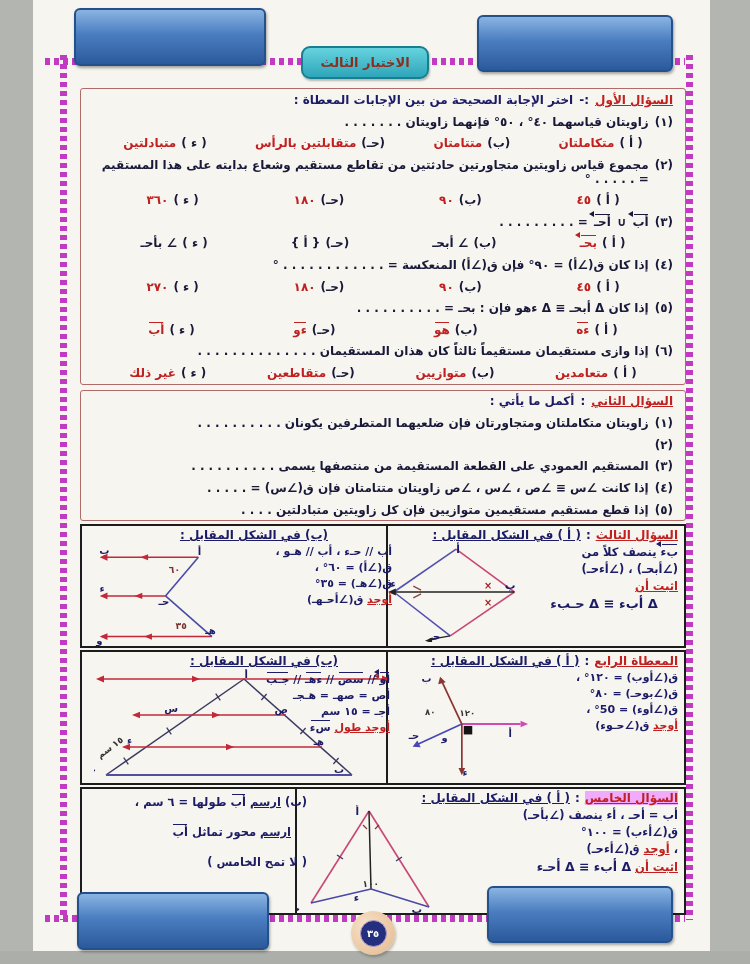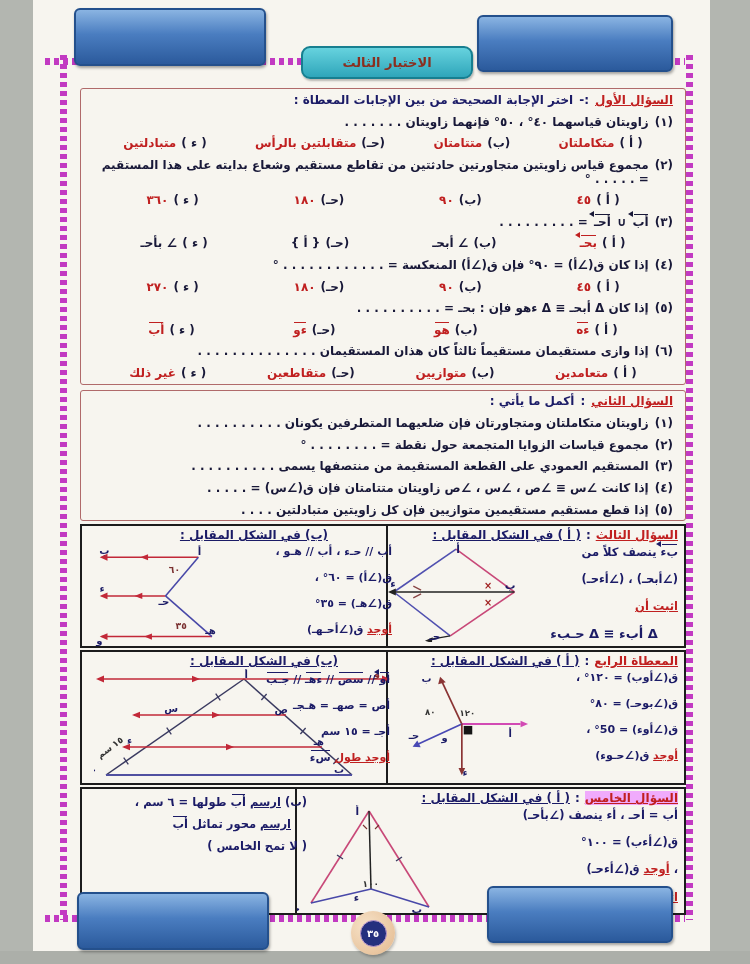--- a/index.html
+++ b/index.html
@@ -12,21 +12,21 @@
   #paper{left:33px;top:0;width:677px;height:951px;background:#f7f5ef;}
   #strip-bottom{left:0;top:951px;width:750px;height:13px;background:#acafa9;}
   .dashH{height:7px;background:repeating-linear-gradient(90deg,#c23ac2 0 5px,transparent 5px 9px);z-index:1;}
   .dashV{width:7px;background:repeating-linear-gradient(180deg,#c23ac2 0 5px,transparent 5px 9px);z-index:1;}
   .bluebox{
     background:linear-gradient(180deg,#8ab4e2 0%,#4a7dc0 45%,#2b5a9c 100%);
     border:2px solid #24508c;border-radius:6px;
     box-shadow:1px 2px 3px rgba(0,0,0,.35);z-index:3;box-sizing:border-box;
   }
   #titlebox{
-    left:301px;top:46px;width:172px;height:33px;z-index:3;
+    left:301px;top:46px;width:128px;height:33px;z-index:3;
     background:linear-gradient(180deg,#66d2de 0%,#2fa6ba 100%);
     border:2px solid #177f90;border-radius:9px;box-sizing:border-box;
     display:flex;align-items:center;justify-content:center;
     color:#8a2f1f;font-size:13px;box-shadow:1px 2px 2px rgba(0,0,0,.25);
   }
   .secbox{border:1px solid #b06a6a;border-radius:3px;z-index:2;box-sizing:border-box;}
   .secbox-dark{border:2px solid #1c1c1c;z-index:2;box-sizing:border-box;}
   .nv{color:#1b1b66;}
   .dk{color:#181838;}
   .rd{color:#c02020;}
@@ -36,21 +36,21 @@
   .opt{display:flex;gap:5px;align-items:baseline;}
   #s1{left:80px;top:88px;width:606px;height:297px;display:flex;flex-direction:column;justify-content:space-between;padding:4px 4px;font-size:12px;}
   #s2{left:80px;top:390px;width:606px;height:131px;display:flex;flex-direction:column;justify-content:space-between;padding:3px 4px;font-size:12px;}
   #s3{left:80px;top:524px;width:606px;height:124px;}
   #s4{left:80px;top:650px;width:606px;height:135px;}
   #s5{left:80px;top:787px;width:606px;height:128px;}
   .panelR{position:absolute;right:0;top:0;height:100%;border-left:2px solid #1c1c1c;box-sizing:border-box;}
   .panelL{position:absolute;left:0;top:0;height:100%;box-sizing:border-box;margin-left:10px;}
   .phead{display:flex;gap:5px;align-items:baseline;padding:2px 6px 0;font-size:12px;}
   .pbody{display:flex;}
-  .tcol{display:flex;flex-direction:column;gap:13px;padding:3px 6px;font-size:11.5px;text-align:right;}
+  .tcol{display:flex;flex-direction:column;gap:3px;padding:3px 6px;font-size:11.5px;text-align:right;}
   .seg{display:inline-block;position:relative;}
   .seg::after{content:"";position:absolute;left:1px;right:1px;top:-1px;border-top:1.4px solid currentColor;}
   .ray{display:inline-block;position:relative;}
   .ray::after{content:"";position:absolute;left:1px;right:1px;top:-1px;border-top:1.4px solid currentColor;}
   .ray::before{content:"";position:absolute;left:-5px;top:-4px;width:0;height:0;
     border-top:3px solid transparent;border-bottom:3px solid transparent;border-right:5px solid currentColor;}
   #badge{left:351px;top:911px;width:44px;height:44px;border-radius:50%;z-index:4;
     background:radial-gradient(circle at 35% 35%,#f6e2c8,#e3b98e);display:flex;align-items:center;justify-content:center;
     box-shadow:1px 2px 3px rgba(0,0,0,.25);}
   #badge .inner{width:25px;height:25px;border-radius:50%;background:#24307e;border:1.5px solid #b9c; color:#fff;
@@ -225,21 +225,20 @@
     <span class="rd ul">السؤال الثاني</span>
     <span class="nv">:</span>
     <span class="nv">أكمل ما يأتي :</span>
   </div>
   <div class="row dk">
       <span>(١)</span>
       <span>زاويتان متكاملتان ومتجاورتان فإن ضلعيهما المتطرفين يكونان . . . . . . . . . .</span>
     </div>
   <div class="row dk">
       <span>(٢)</span>
-      <span>مجموع قياسات الزوايا المتجمعة حول نقطة = . . . . . . . . °</span>
     </div>
   <div class="row dk">
       <span>(٣)</span>
       <span>المستقيم العمودي على القطعة المستقيمة من منتصفها يسمى . . . . . . . . . .</span>
     </div>
   <div class="row dk">
       <span>(٤)</span>
       <span>إذا كانت ∠س ≡ ∠ص ، ∠س ، ∠ص زاويتان متتامتان فإن ق(∠س) = . . . . .</span>
     </div>
   <div class="row dk">
@@ -445,21 +444,21 @@
         </g>
         <text x="62" y="10" font-size="10.5" fill="#1b1b66">أ</text>
         <text x="3" y="107" font-size="10.5" fill="#1b1b66">حـ</text>
         <text x="125" y="108" font-size="10.5" fill="#1b1b66">ب</text>
         <text x="62" y="96" font-size="10.5" fill="#1b1b66">ء</text>
         <text x="82" y="82" font-size="9" fill="#333333">١٠٠</text>
       </svg>
     </div>
   </div>
   <div class="panelL" style="width:217px;" dir="rtl">
-    <div class="tcol nv" style="padding:6px 2px;font-size:11.5px;gap:8px;">
+    <div class="tcol nv" style="padding:6px 2px;font-size:11.5px;gap:16px;">
       <div>
         <span>(ب)</span>
         <span class="ul">ارسم</span>
         <span class="seg">أب</span>
         <span>طولها = ٦ سم ،</span>
       </div>
       <div style="padding-right:16px;">
         <span class="ul">ارسم</span>
         <span>محور تماثل</span>
         <span class="seg">أب</span>

